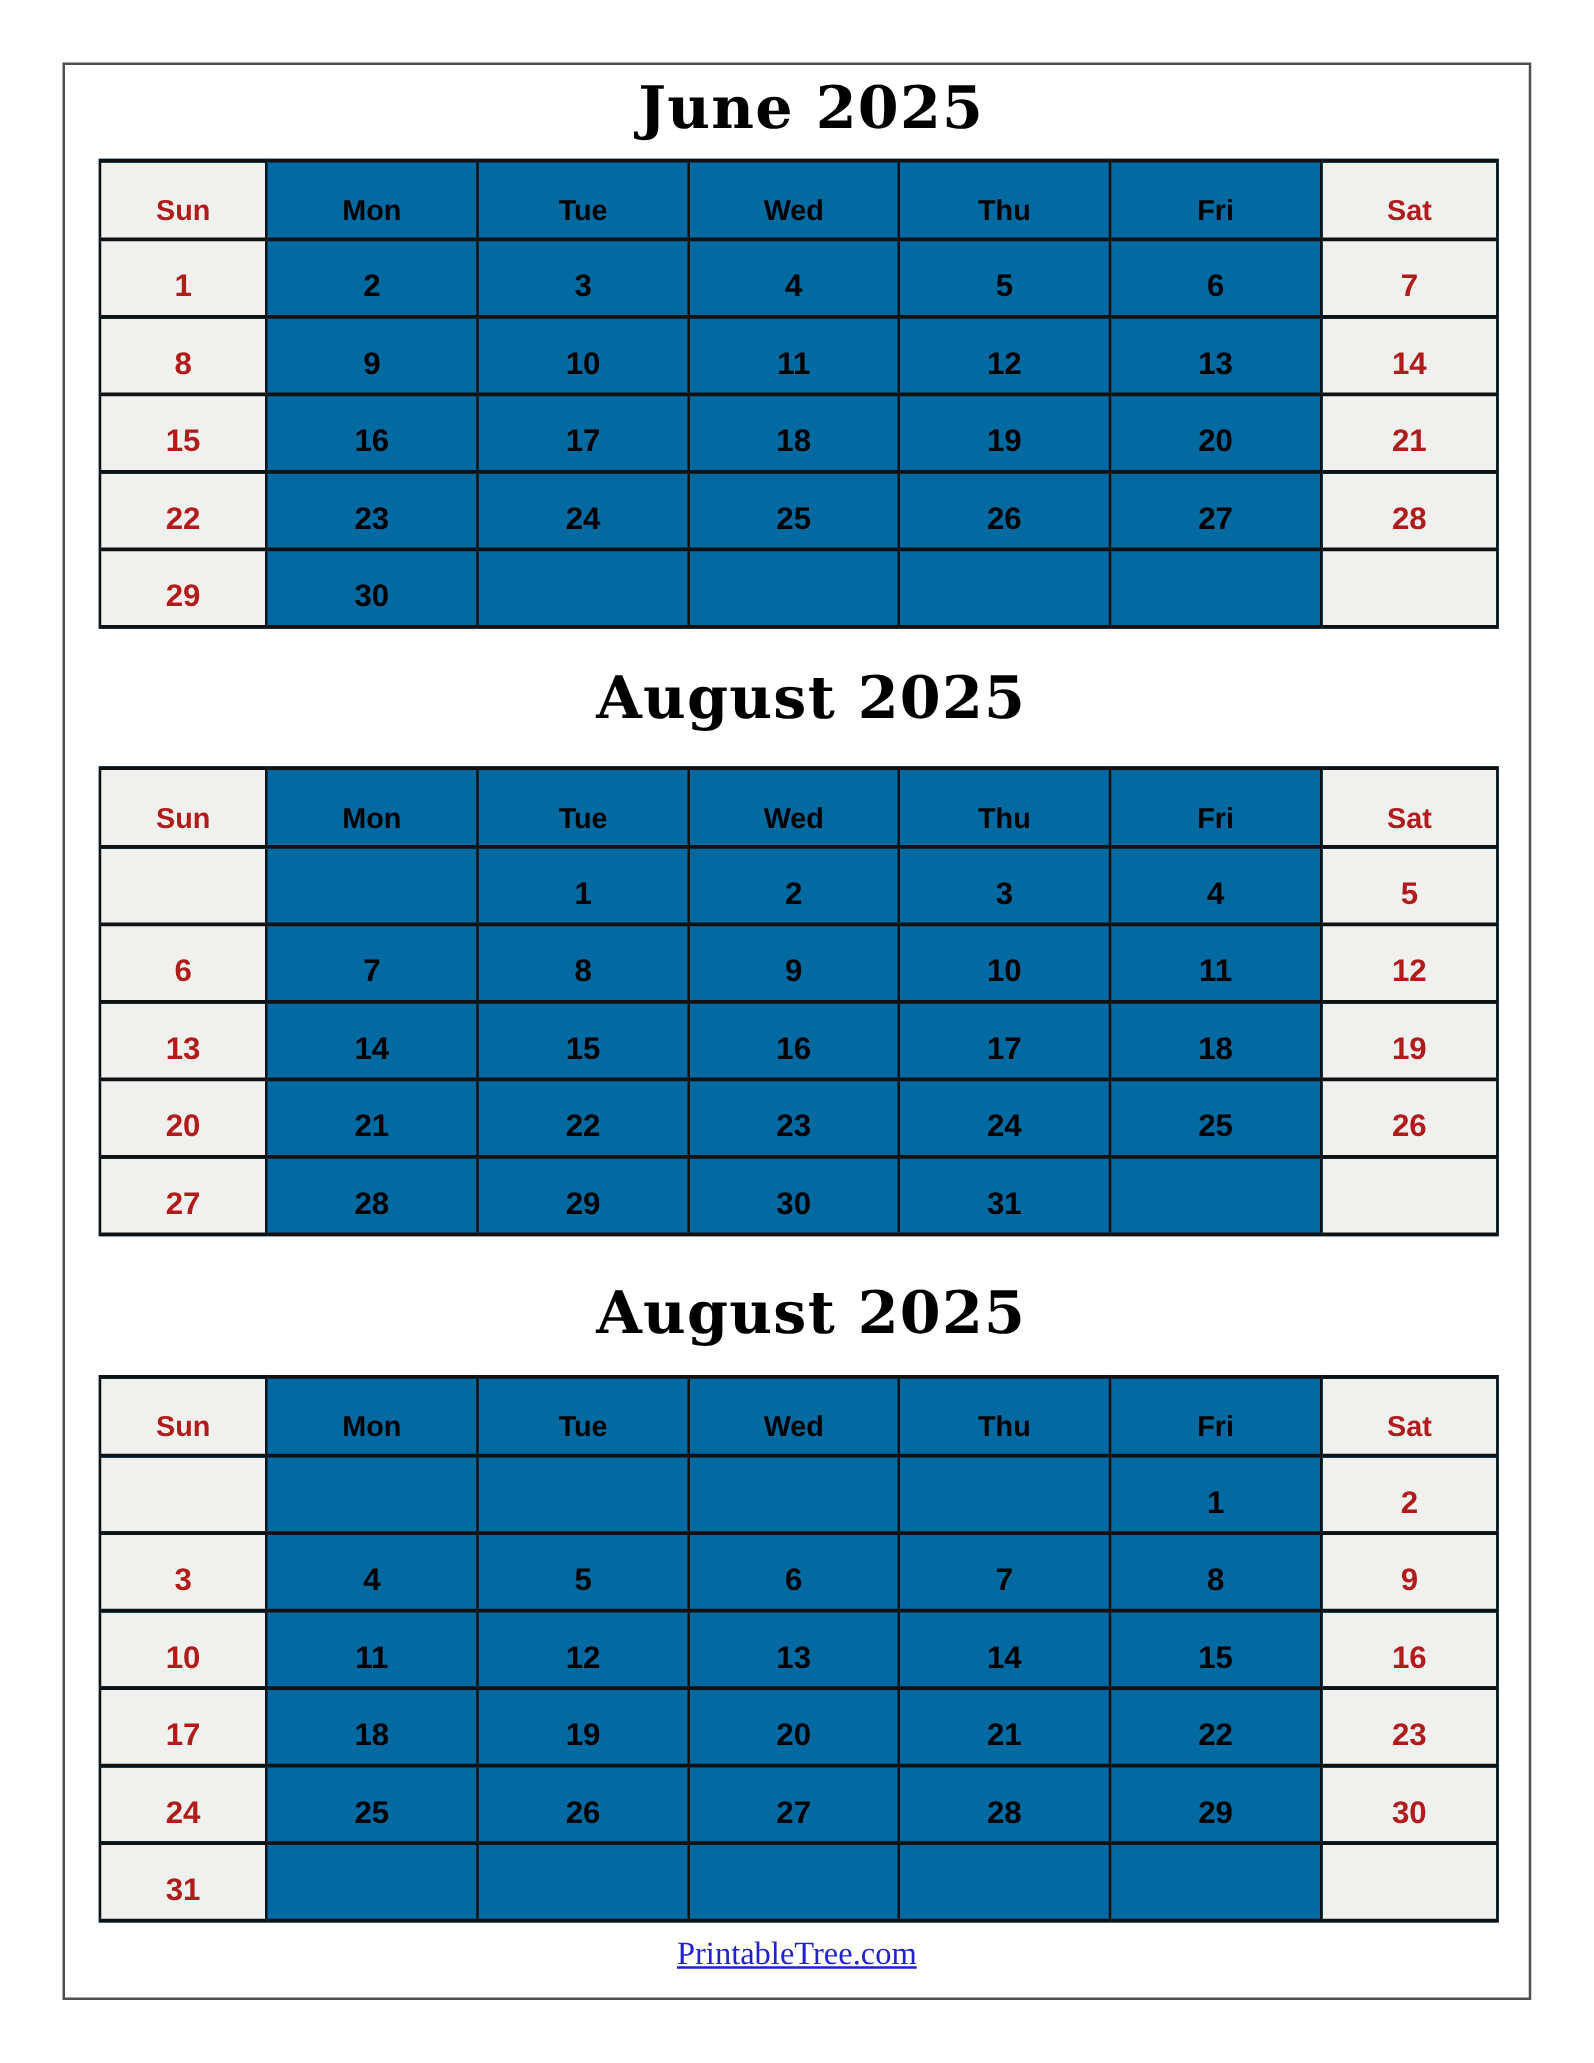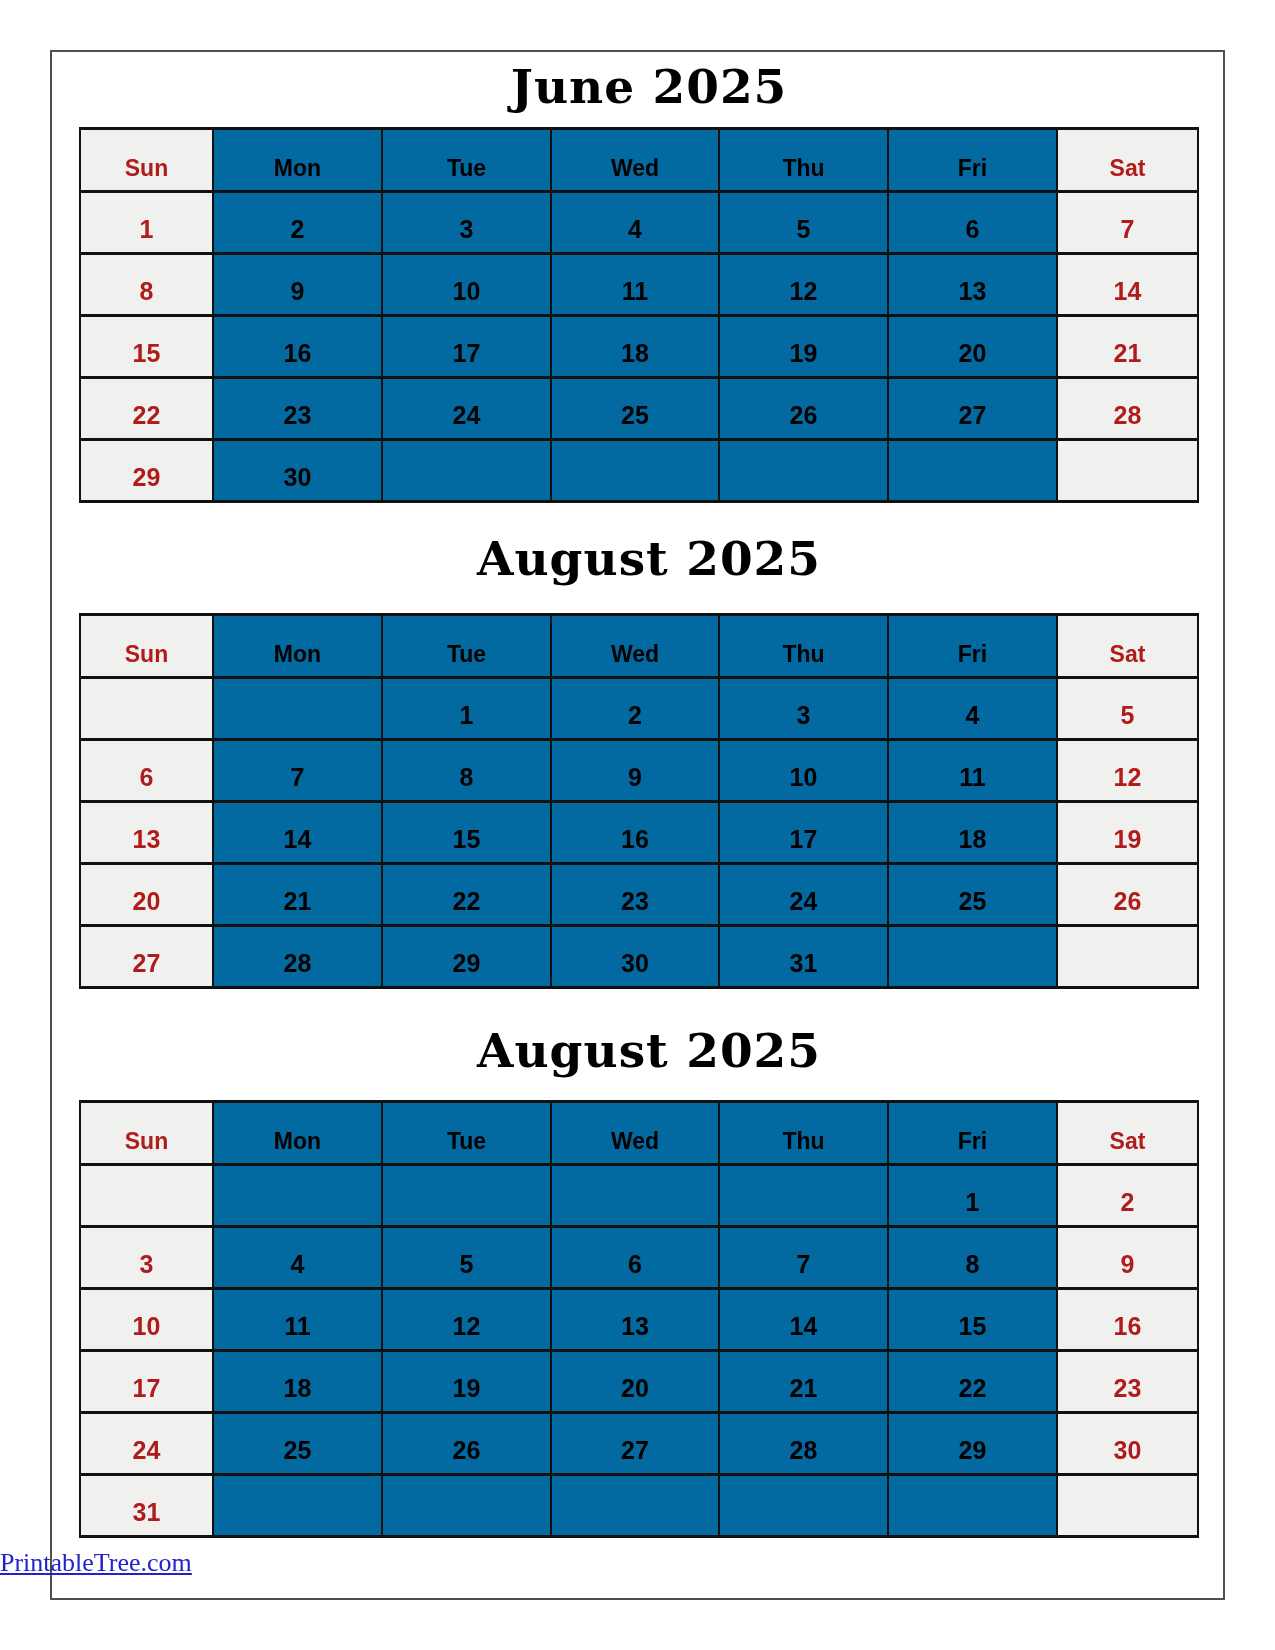--- a/index.html
+++ b/index.html
@@ -43,20 +43,21 @@
     text-align:center;
     padding:0 0 8px 0;
     color:#000000;
     overflow:hidden;
   }
   .cal th { height:52px; font-size:23px; font-weight:bold; }
   .cal td { height:51px; font-size:25px; font-weight:bold; }
   .cal .weekend { background:#f0f0ee; color:#b01b1b; }
   .footer {
     position:absolute; left:0; top:1548px; width:100%;
+    text-align:center;
   }
   .footer a {
     font-family:"Liberation Serif", serif;
     font-size:26px;
     color:#2222cc;
     text-decoration:underline;
     cursor:pointer;
   }
 </style>
 </head>

